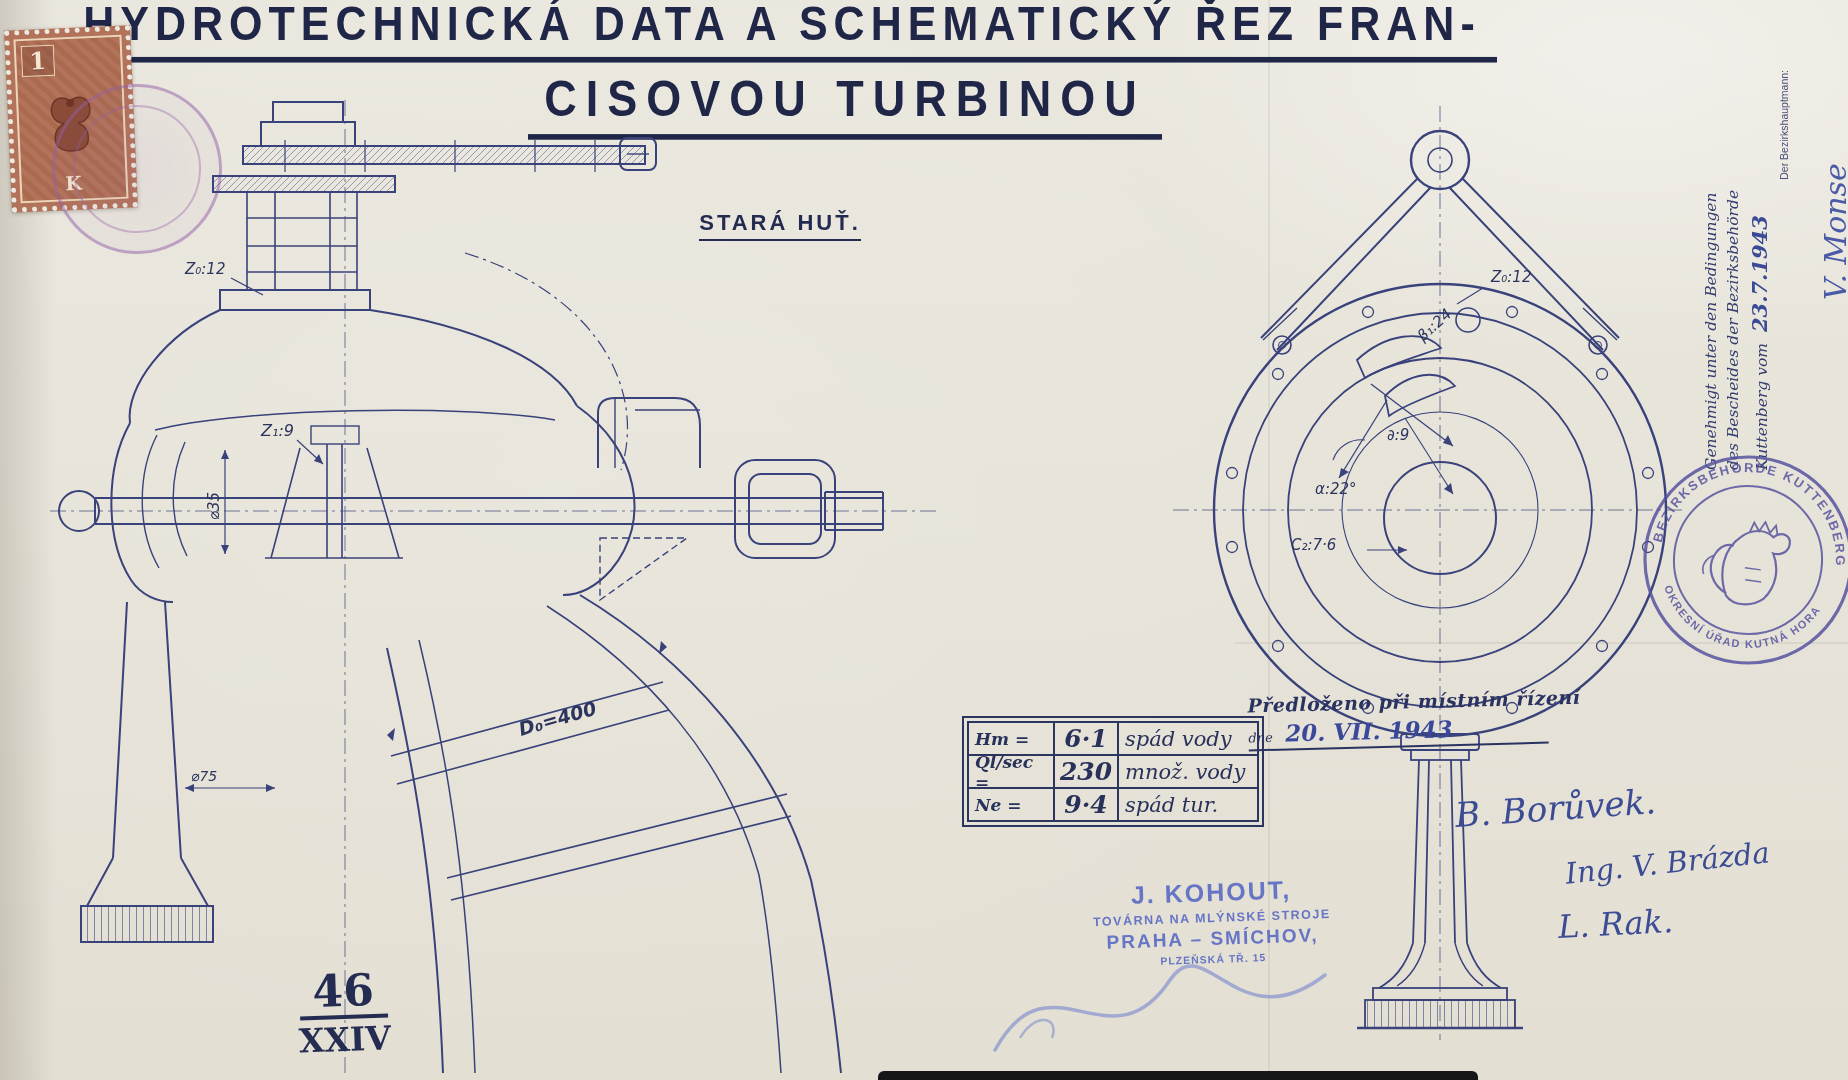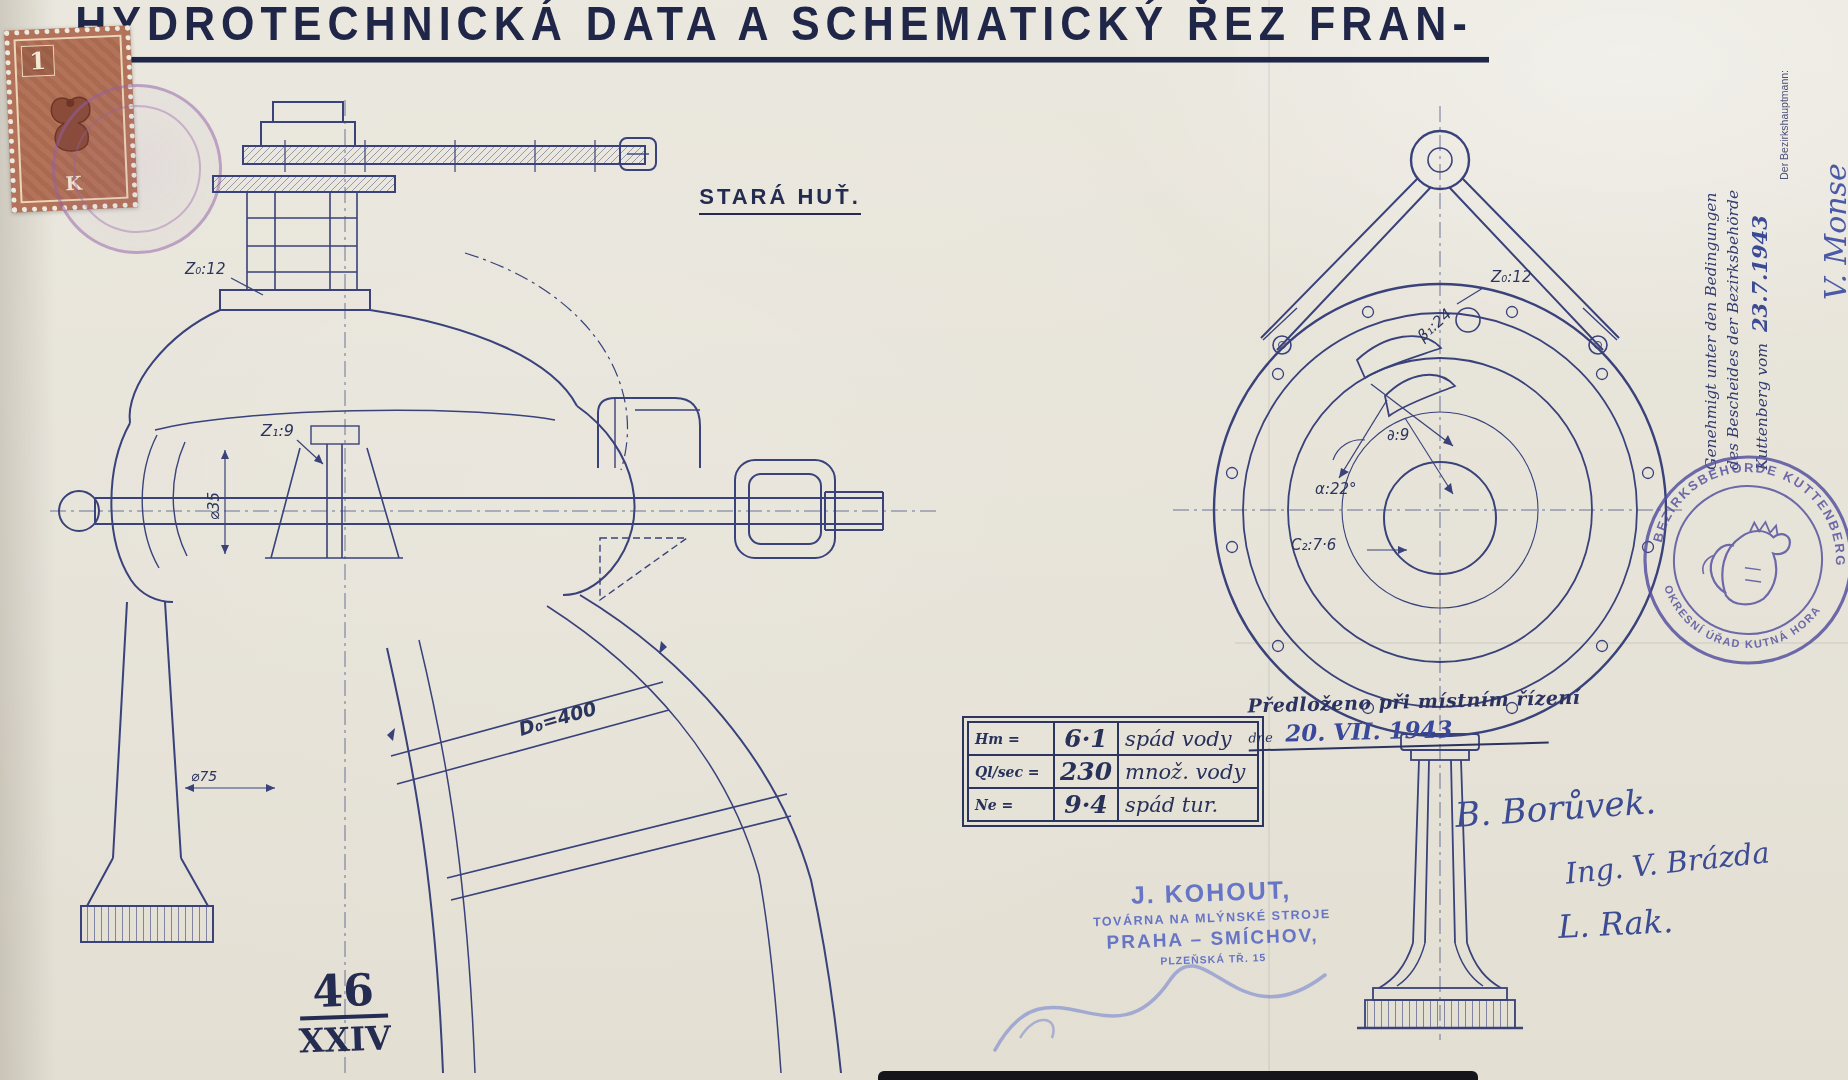--- a/index.html
+++ b/index.html
@@ -6,35 +6,35 @@
   body{width:1848px;height:1080px;overflow:hidden;font-family:"Liberation Sans",sans-serif;}
   .page{position:relative;width:1848px;height:1080px;overflow:hidden;
     background:
       radial-gradient(900px 500px at 88% 6%, rgba(255,255,255,.38), rgba(255,255,255,0) 60%),
       radial-gradient(1300px 900px at 30% 45%, rgba(255,255,255,.10), rgba(0,0,0,0) 70%),
       linear-gradient(90deg, rgba(110,100,85,.22), rgba(110,100,85,0) 3%),
       linear-gradient(180deg,#eae7de,#e3dfd3);
   }
   .abs{position:absolute;}
   
-  .title-row1{left:4px;top:8;width:1540px;text-align:center;}
+  .title-row1{left:12px;top:8;width:1540px;text-align:center;}
   .title-row2{left:0;top:74px;width:1690px;text-align:center;}
   .title-text{display:inline-block;font-weight:bold;color:#1f2647;letter-spacing:6px;
     border-bottom:5px solid #1f2647;padding:0 16px 5px;transform:scaleY(1.12);}
   .t1{font-size:43px;}
   .t2{font-size:45px;letter-spacing:9px;}
   
   .client{left:580px;top:176px;width:400px;text-align:center;color:#232b50;}
   .client .c1{display:inline-block;font-weight:bold;font-size:22px;letter-spacing:2.5px;border-bottom:2.5px solid #232b50;padding-bottom:3px;}
-  .client .c2{display:inline-block;margin-top:8px;font-weight:bold;font-size:22px;letter-spacing:3px;border-bottom:2.5px solid #232b50;padding-bottom:3px;}
+  .client .c2{display:inline-block;margin-top:34px;font-weight:bold;font-size:22px;letter-spacing:3px;border-bottom:2.5px solid #232b50;padding-bottom:3px;}
   
   .table-wrap{left:962px;top:716px;border:2px solid #2c355e;padding:3px;}
   .tbl{border:1.6px solid #2c355e;display:grid;grid-template-columns:86px 64px 140px;}
   .tbl>div{border:0.9px solid #2c355e;height:31px;display:flex;align-items:center;padding:0 6px;color:#28315a;}
-  .cell-param{font-family:"DejaVu Serif",serif;font-style:italic;font-weight:bold;font-size:14px;}
+  .cell-param{font-family:"DejaVu Serif",serif;font-style:italic;font-weight:bold;font-size:17px;}
   .cell-value{justify-content:center;font-family:"DejaVu Serif",serif;font-style:italic;font-size:25px;font-weight:bold;color:#33408a;}
   .cell-desc{font-family:"DejaVu Serif",serif;font-style:italic;font-size:21px;}
   
   .handwriting{font-family:"DejaVu Serif",serif;font-style:italic;color:#3c4c94;}
   
   .maker{left:1058px;top:878px;width:308px;text-align:center;color:rgba(84,101,196,.88);transform:rotate(-2deg);}
   .maker .m1{font-weight:bold;font-size:25px;letter-spacing:2px;}
   .maker .m2{font-size:12.5px;letter-spacing:1.5px;margin-top:4px;font-weight:bold;}
   .maker .m3{font-weight:bold;font-size:19px;letter-spacing:2px;margin-top:3px;}
   .maker .m4{font-size:10.5px;letter-spacing:1px;margin-top:3px;font-weight:bold;}
@@ -79,20 +79,23 @@
 <body>
 
 <div class="page">
 
   <div class="abs crease-v"></div>
   <div class="abs crease-h"></div>
   <div class="abs sliver"></div>
 
   <div class="abs title-row1">
     <span class="title-text t1">HYDROTECHNICKÁ DATA A SCHEMATICKÝ ŘEZ FRAN-</span>
+  </div>
+  <div class="abs title-row2">
+    <span class="title-text t2">CISOVOU TURBINOU</span>
   </div>
 
   <div class="abs postage">
     <div class="postage-inner">
       <div class="postage-num">1</div>
       <svg width="58" height="70">
         <path d="M29 12 C22 6 12 8 10 18 C8 28 16 34 22 34 C14 38 10 46 14 56 C20 64 38 64 44 56 C48 46 44 38 36 34 C42 34 50 28 48 18 C46 8 36 6 29 12 Z" fill="#8a4b38" stroke="#6e3526" stroke-width="1.5"></path>
         <circle cx="29" cy="14" r="4" fill="#6e3526"></circle>
       </svg>
       <div class="postage-letter">K</div>

